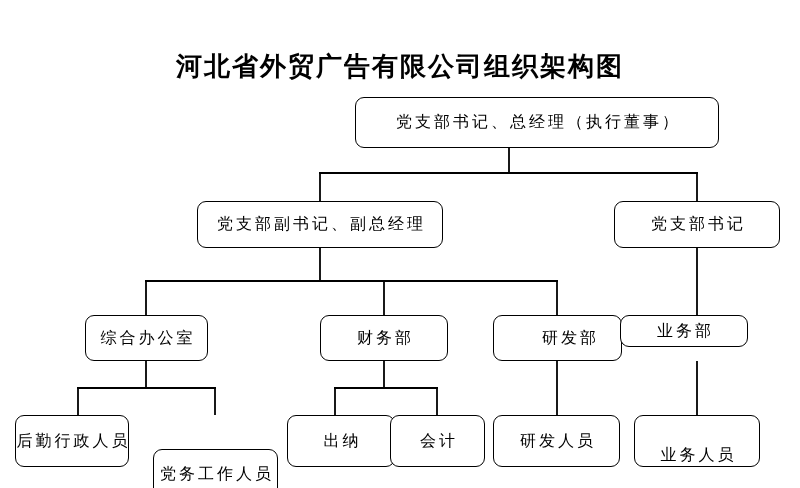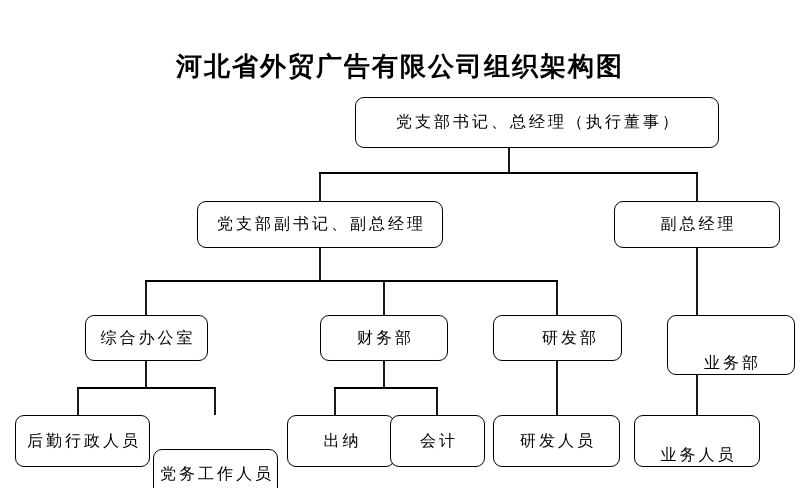--- a/index.html
+++ b/index.html
@@ -48,22 +48,22 @@
     white-space: nowrap;
     color: #000000;
   }
   
   .n-ceo               { left: 355px; top:  97px; width: 364px; height: 51px; }
   .n-deputy-secretary  { left: 197px; top: 201px; width: 246px; height: 47px; }
   .n-deputy-gm         { left: 614px; top: 201px; width: 166px; height: 47px; }
   .n-general-office    { left:  85px; top: 315px; width: 123px; height: 46px; align-items: center; }
   .n-finance-dept      { left: 320px; top: 315px; width: 128px; height: 46px; }
   .n-rnd-dept          { left: 493px; top: 315px; width: 129px; height: 46px; padding-left: 23px; }
-  .n-business-dept     { left: 667px; top: 315px; width: 128px; height: 60px; align-items: flex-end; }
-  .n-logistics-staff   { left:  15px; top: 415px; width: 135px; height: 52px; }
+  .n-business-dept     { left: 620px; top: 315px; width: 128px; height: 32px; }
+  .n-logistics-staff   { left:  15px; top: 415px; width: 114px; height: 52px; }
   .n-party-staff       { left: 153px; top: 432px; width: 125px; height: 51px; margin-top: 17px; }
   .n-cashier           { left: 287px; top: 415px; width:  108px; height: 52px; }
   .n-accountant        { left: 390px; top: 415px; width:  95px; height: 52px; }
   .n-rnd-staff         { left: 493px; top: 415px; width: 127px; height: 52px; }
   .n-business-staff    { left: 634px; top: 415px; width: 126px; height: 52px; align-items: flex-end; }
 </style>
 </head>
 <body>
 
 <div class="canvas">
@@ -109,21 +109,21 @@
 
   <div class="node n-ceo">
     <span>党支部书记、总经理（执行董事）</span>
   </div>
 
   <div class="node n-deputy-secretary">
     <span>党支部副书记、副总经理</span>
   </div>
 
   <div class="node n-deputy-gm">
-    <span>副总经理</span>
+    <span>党支部书记</span>
   </div>
 
   <div class="node n-general-office">
     <span>综合办公室</span>
   </div>
 
   <div class="node n-finance-dept">
     <span>财务部</span>
   </div>
 

